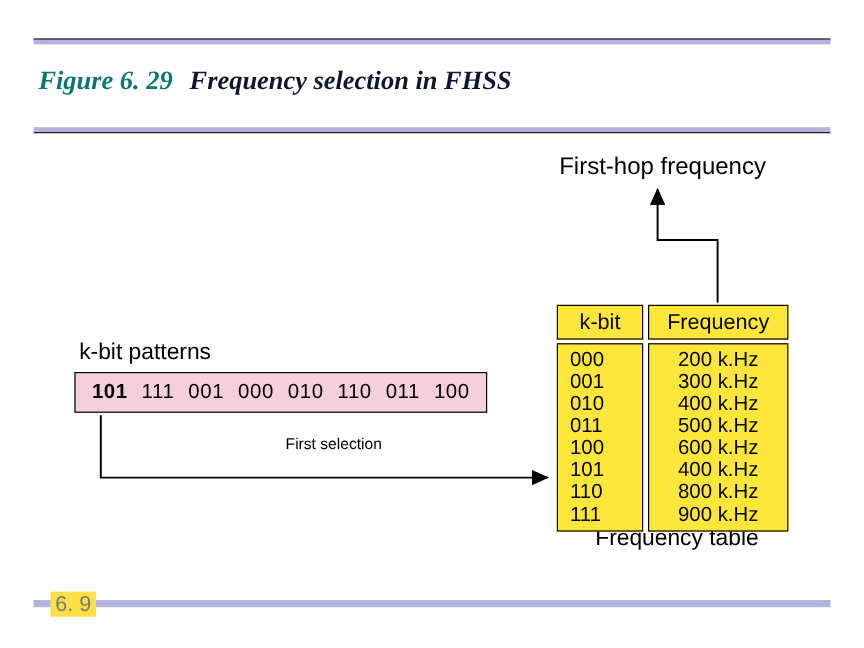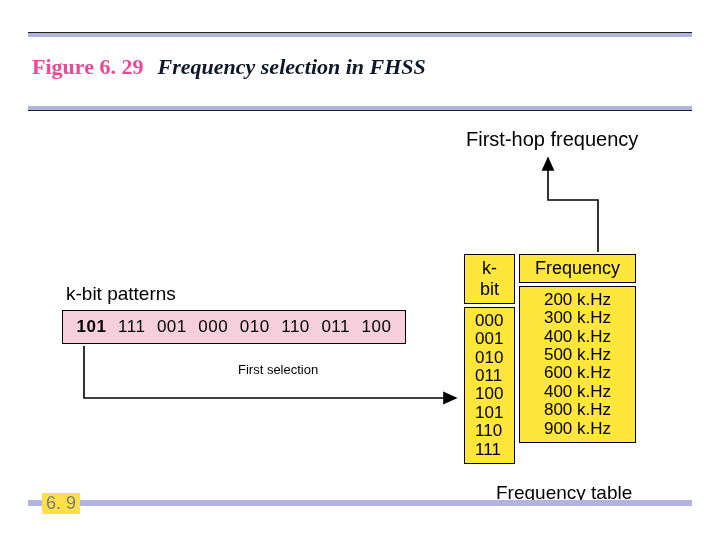--- a/index.html
+++ b/index.html
@@ -34,21 +34,21 @@
     height: 6px;
     background: #b0b4de;
   }
   .fig-title {
     position: absolute;
     left: 32px;
     top: 54px;
     font-size: 22px;
     color: #444;
   }
-  .fig-num { font-weight: bold; font-family: "Times New Roman", serif; color:#ec4899; }
+  .fig-num { font-weight: bold; font-family: "Times New Roman", serif; color:#0f766e;font-style:italic; }
   .fig-cap { font-style: italic; font-weight: bold; font-family: "Times New Roman", serif; color:#0f172a; margin-left:8px;}
   .page-num {
     position: absolute;
     left: 42px;
     top: 493px;
     font-size: 18px;
     font-weight: normal;
     color: #7a7a7a;
     background:#fde047;
     padding:0 4px;
@@ -72,21 +72,20 @@
     left: 198px;
     top: 362px;
     font-size: 13px;
     margin-left: 40px;
   }
   .label-freqtable {
     position: absolute;
     left: 496px;
     top: 438px;
     font-size: 19px;
-    margin-top: 44px;
   }
 
   .patterns-box {
     position: absolute;
     left: 62px;
     top: 310px;
     width: 344px;
     height: 34px;
     background: #f5cfdc;
     border: 1.5px solid #000;
@@ -123,21 +122,21 @@
   .col .body {
     background: #ffe63b;
     border: 1.5px solid #000;
     padding: 4px 10px;
     display: flex;
     flex-direction: column;
     gap: 0px;
     line-height: 1.08;
   }
   .col .body div { white-space: nowrap; }
-  .col.kbit { width: 51px; }
+  .col.kbit { width: 72px; }
   .col.kbit .body div { text-align: left; }
   .col.freq { width: 117px; }
   .col.freq .body div { text-align: center; }
 
   svg.arrows {
     position: absolute;
     left: 0; top: 0;
     width: 720px; height: 540px;
     pointer-events: none;
   }

